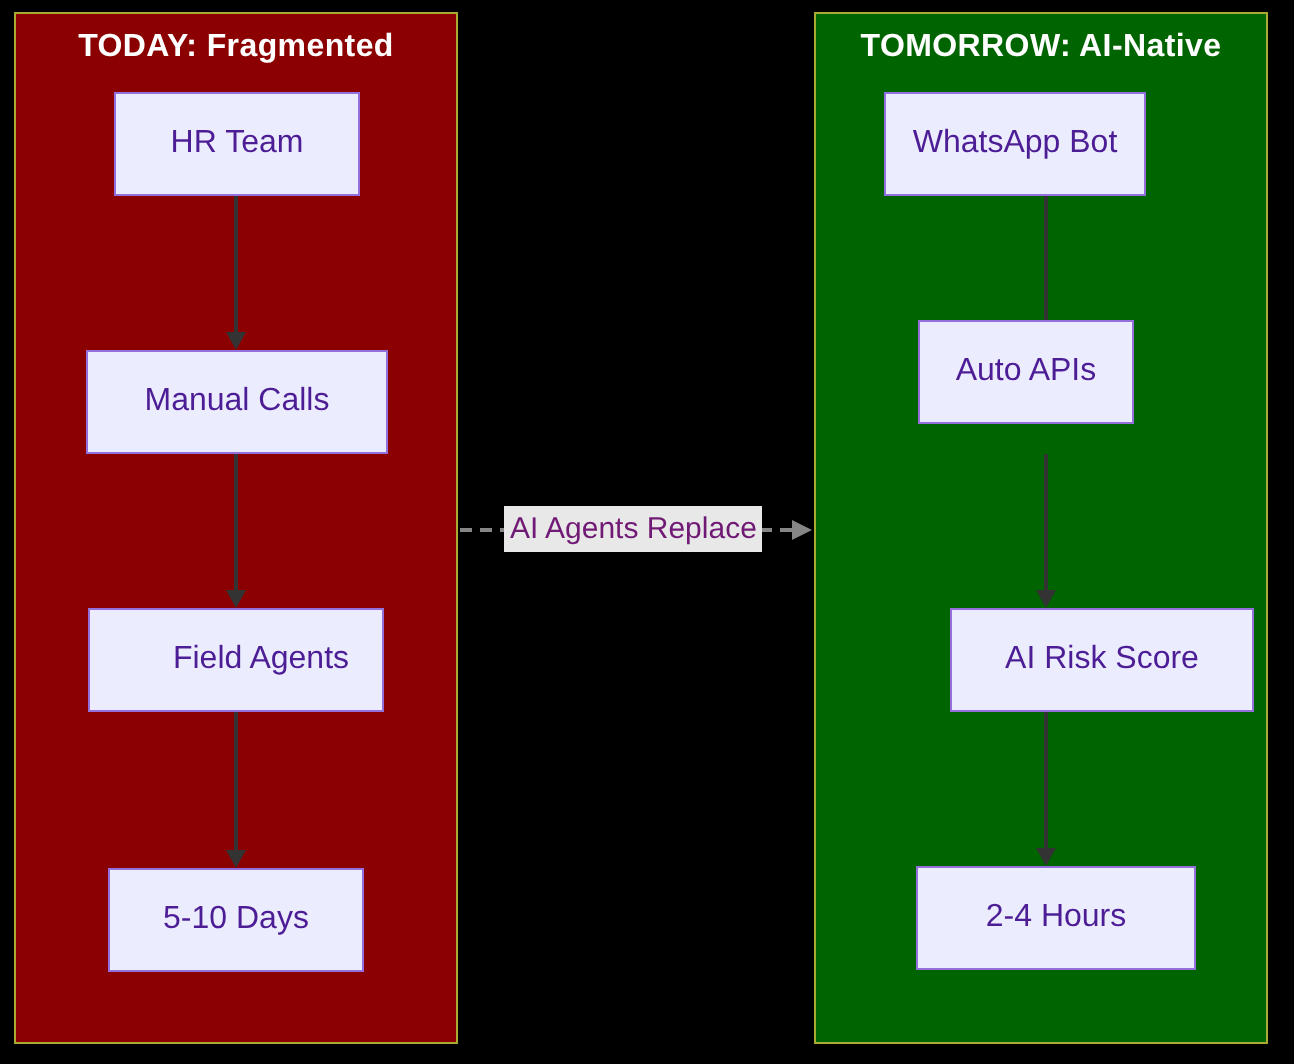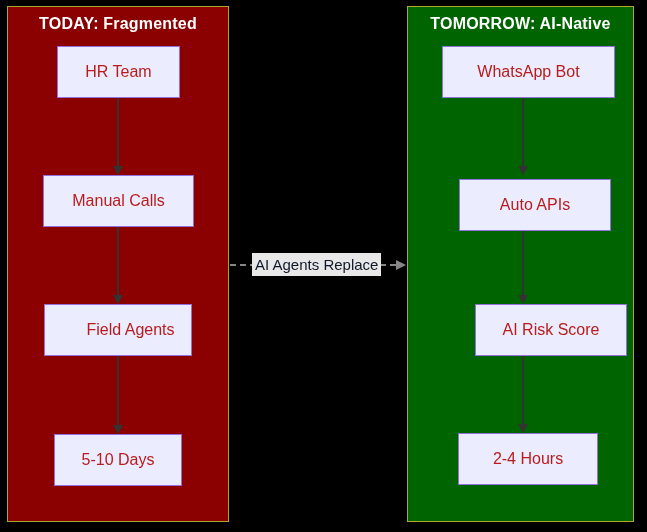--- a/index.html
+++ b/index.html
@@ -21,28 +21,28 @@
   .panel-title {
     position: absolute; top: 8px; left: 0; width: 100%;
     text-align: center; color: #ffffff;
     font-size: 16px; font-weight: 600; letter-spacing: 0.2px;
   }
   
   .node {
     position: absolute; height: 52px;
     background: #ececff; border: 1.5px solid #9370db;
     display: flex; align-items: center; justify-content: center;
-    color: #b91c1c; font-size: 16px;
+    color: #4c1d95; font-size: 16px;
   }
   .n-hr       { left: 57px;  top: 46px;  width: 123px; }
   .n-manual   { left: 43px;  top: 175px; width: 151px; }
   .n-field    { left: 44px;  top: 304px; width: 148px; padding-left: 25px; }
   .n-days     { left: 54px;  top: 434px; width: 128px; }
-  .n-whatsapp { left: 442px; top: 46px;  width: 173px; }
-  .n-apis     { left: 459px; top: 179px; width: 152px; }
+  .n-whatsapp { left: 442px; top: 46px;  width: 131px; }
+  .n-apis     { left: 459px; top: 160px; width: 108px; }
   .n-risk     { left: 447px; top: 304px; width: 152px; margin-left: 28px; }
   .n-hours    { left: 458px; top: 433px; width: 140px; }
   
   .vline {
     position: absolute; width: 2px; background: #333333;
   }
   .vl-left  { left: 117px; }
   .vl-right { left: 522px; }
   .arrow-down {
     position: absolute; width: 0; height: 0;
@@ -58,21 +58,21 @@
     border-top: 2px dashed #868686;
   }
   .arrow-right {
     position: absolute; left: 396px; top: 260px; width: 0; height: 0;
     border-top: 5px solid transparent;
     border-bottom: 5px solid transparent;
     border-left: 10px solid #868686;
   }
   .edge-label {
     position: absolute; left: 252px; top: 253px;
-    background: #e8e8e8; color: #0f172a;
+    background: #e8e8e8; color: #701a75;
     font-size: 15px; line-height: 23px; padding: 0 3px;
     white-space: nowrap;
   }
 </style>
 </head>
 <body>
 
 <div id="stage">
 
   <div class="panel panel-today">

